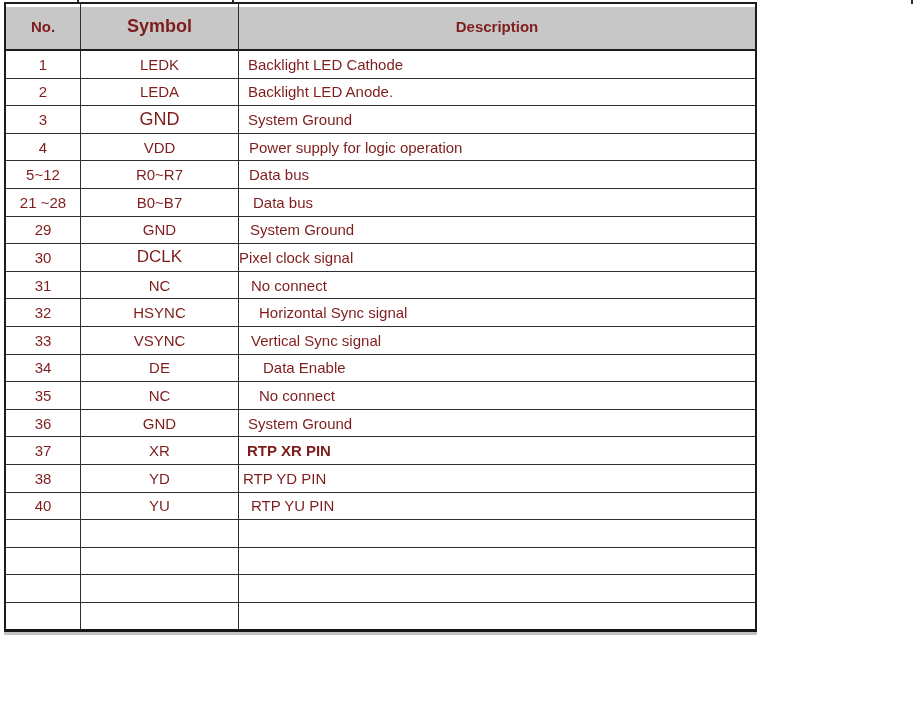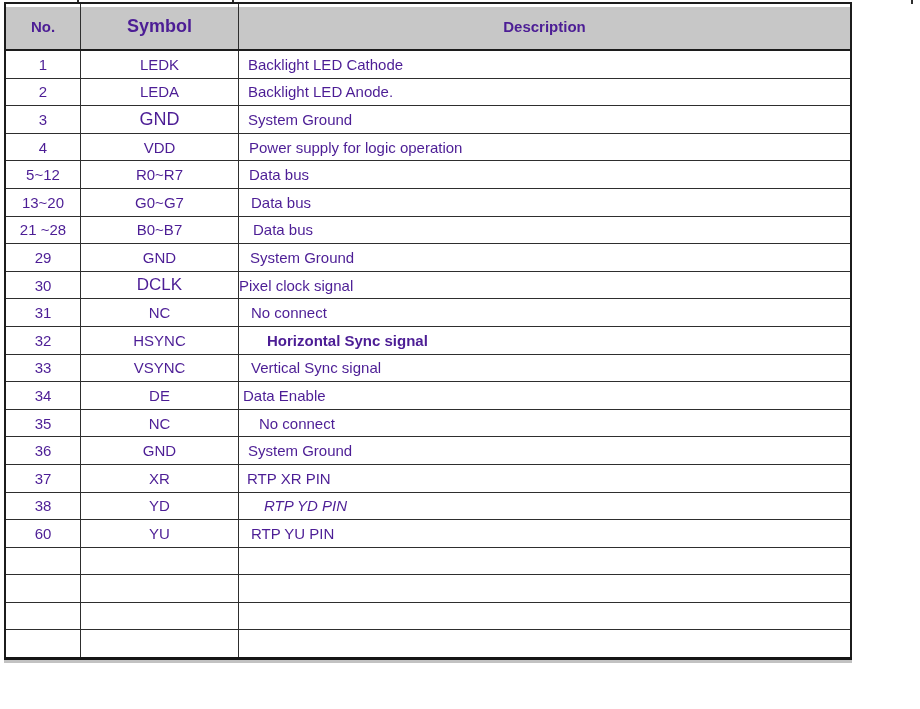--- a/index.html
+++ b/index.html
@@ -14,24 +14,24 @@
   .page {
     position: relative;
     width: 920px;
     height: 709px;
     background: #ffffff;
   }
   table.pin-table {
     position: absolute;
     left: 4px;
     top: 2px;
-    width: 848px;
+    width: 753px;
     table-layout: fixed;
     border-collapse: collapse;
-    color: #4c1d95;
+    color: #7f1d1d;
     border: 2px solid #1c1c1c;
     border-top-width: 2.5px;
     border-bottom: 3px solid #161616;
     box-shadow: 0 3px 0 0 #c2c2c2;
   }
   th, td {
     border: 1.5px solid #2e2e2e;
     vertical-align: middle;
     overflow: hidden;
     white-space: nowrap;
@@ -107,25 +107,20 @@
     <td class="c-sym">VDD</td>
     <td class="c-desc" style="padding-left: 10px;">Power supply for logic operation</td>
   </tr>
 
   <tr>
     <td class="c-no">5~12</td>
     <td class="c-sym">R0~R7</td>
     <td class="c-desc" style="padding-left: 10px;">Data bus</td>
   </tr>
 
-  <tr>
-    <td class="c-no">13~20</td>
-    <td class="c-sym">G0~G7</td>
-    <td class="c-desc" style="padding-left: 12px;">Data bus</td>
-  </tr>
 
   <tr>
     <td class="c-no">21 ~28</td>
     <td class="c-sym">B0~B7</td>
     <td class="c-desc" style="padding-left: 14px;">Data bus</td>
   </tr>
 
   <tr>
     <td class="c-no">29</td>
     <td class="c-sym">GND</td>
@@ -140,62 +135,62 @@
 
   <tr>
     <td class="c-no">31</td>
     <td class="c-sym">NC</td>
     <td class="c-desc" style="padding-left: 12px;">No connect</td>
   </tr>
 
   <tr>
     <td class="c-no">32</td>
     <td class="c-sym">HSYNC</td>
-    <td class="c-desc" style="padding-left: 28px; font-weight: bold;">Horizontal Sync signal</td>
+    <td class="c-desc" style="padding-left: 20px;">Horizontal Sync signal</td>
   </tr>
 
   <tr>
     <td class="c-no">33</td>
     <td class="c-sym">VSYNC</td>
     <td class="c-desc" style="padding-left: 12px;">Vertical Sync signal</td>
   </tr>
 
   <tr>
     <td class="c-no">34</td>
     <td class="c-sym">DE</td>
-    <td class="c-desc" style="padding-left: 4px;">Data Enable</td>
+    <td class="c-desc" style="padding-left: 24px;">Data Enable</td>
   </tr>
 
   <tr>
     <td class="c-no">35</td>
     <td class="c-sym">NC</td>
     <td class="c-desc" style="padding-left: 20px;">No connect</td>
   </tr>
 
   <tr>
     <td class="c-no">36</td>
     <td class="c-sym">GND</td>
     <td class="c-desc" style="padding-left: 9px;">System Ground</td>
   </tr>
 
   <tr>
     <td class="c-no">37</td>
     <td class="c-sym">XR</td>
-    <td class="c-desc" style="padding-left: 8px;">RTP XR PIN</td>
+    <td class="c-desc" style="padding-left: 8px; font-weight: bold;">RTP XR PIN</td>
   </tr>
 
   <tr>
     <td class="c-no">38</td>
     <td class="c-sym">YD</td>
-    <td class="c-desc" style="padding-left: 25px; font-style: italic;">RTP YD PIN</td>
-  </tr>
-
-
-  <tr>
-    <td class="c-no">60</td>
+    <td class="c-desc" style="padding-left: 4px;">RTP YD PIN</td>
+  </tr>
+
+
+  <tr>
+    <td class="c-no">40</td>
     <td class="c-sym">YU</td>
     <td class="c-desc" style="padding-left: 12px;">RTP YU PIN</td>
   </tr>
 
   <tr>
     <td class="c-no"></td>
     <td class="c-sym"></td>
     <td class="c-desc"></td>
   </tr>
 

